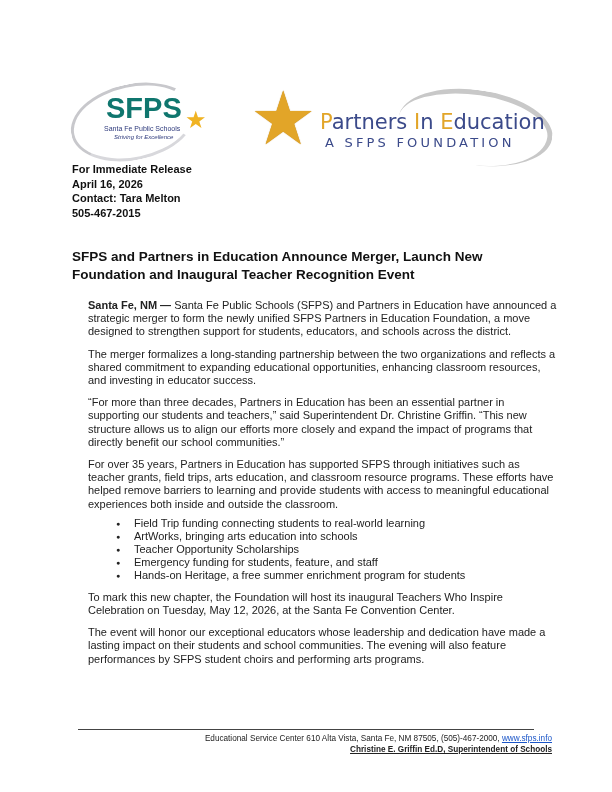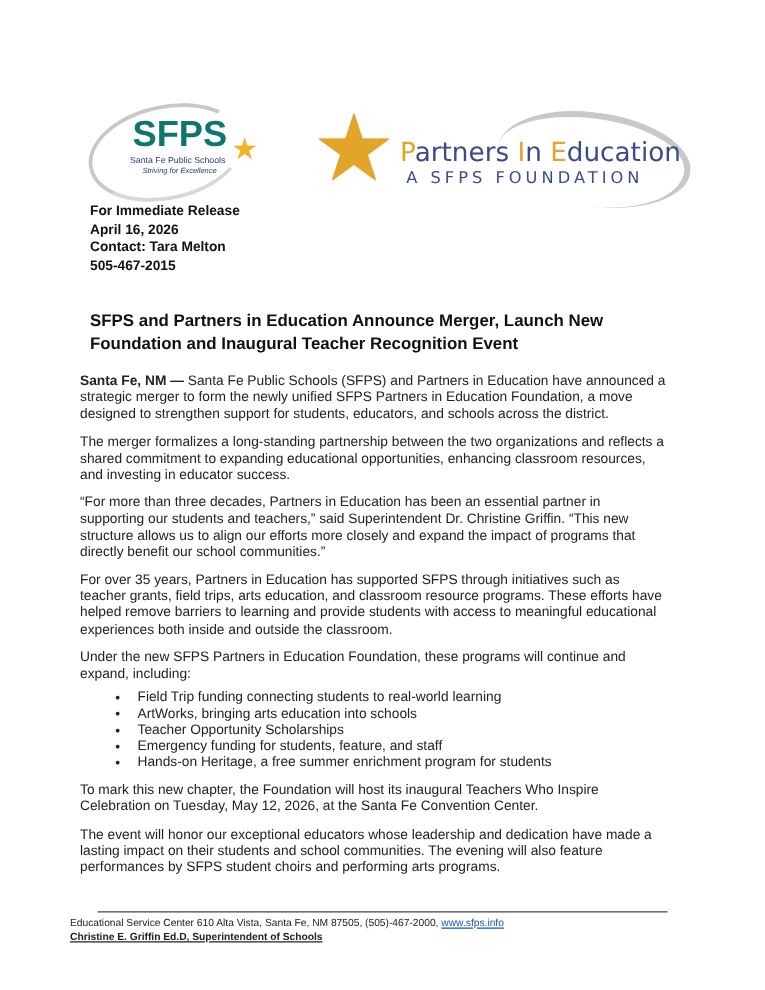--- a/index.html
+++ b/index.html
@@ -29,29 +29,29 @@
   .pie-title .acc { color: #e2a528; }
   .pie-sub { position: absolute; left: 77px; top: 53px; font-size: 13px; color: #3b4a8a; letter-spacing: 3.2px;
              white-space: nowrap; font-family: "DejaVu Sans", sans-serif; }
 
   
   .header-info { position: absolute; left: 72px; top: 162px; font-size: 11px; font-weight: bold; color: #111; line-height: 14.5px; }
 
   .headline { position: absolute; left: 72px; top: 248px; width: 468px; text-align: left; font-size: 13.5px;
               font-weight: bold; color: #111; line-height: 18px; }
 
-  .body { position: absolute; left: 64px; top: 299px; width: 470px; font-size: 11px; line-height: 13.2px; color: #222; }
+  .body { position: absolute; left: 88px; top: 299px; width: 470px; font-size: 11px; line-height: 13.2px; color: #222; }
   .body p { margin: 0 0 9px 0; }
   .body .dateline { font-weight: bold; }
   ul.programs { margin: -3px 0 9px 0; padding: 0 0 0 46px; list-style: none; }
   ul.programs li { position: relative; line-height: 13px; }
   ul.programs li::before { content: "\25CF"; position: absolute; left: -18px; top: 0; font-size: 7px; }
 
   .footer-rule { position: absolute; left: 78px; top: 729px; width: 456px; height: 0; border-top: 1px solid #444; }
-  .footer { position: absolute; left: 56px; top: 733px; width: 468px; text-align: left; font-size: 8.2px; line-height: 11px; color: #222; }
+  .footer { position: absolute; left: 84px; top: 733px; width: 468px; text-align: right; font-size: 8.2px; line-height: 11px; color: #222; }
   .footer a { color: #1a55c8; text-decoration: underline; }
   .footer .sig { font-weight: bold; text-decoration: underline; }
 </style>
 </head>
 <body>
 
 <div class="page">
 
   <div class="sfps-logo">
     <div class="sfps-swoosh"></div>
@@ -75,21 +75,20 @@
     <div>505-467-2015</div>
   </div>
 
   <div class="headline">SFPS and Partners in Education Announce Merger, Launch New Foundation and Inaugural Teacher Recognition Event</div>
 
   <div class="body">
     <p><span class="dateline">Santa Fe, NM —</span><span> Santa Fe Public Schools (SFPS) and Partners in Education have announced a strategic merger to form the newly unified SFPS Partners in Education Foundation, a move designed to strengthen support for students, educators, and schools across the district.</span></p>
     <p>The merger formalizes a long-standing partnership between the two organizations and reflects a shared commitment to expanding educational opportunities, enhancing classroom resources, and investing in educator success.</p>
     <p>“For more than three decades, Partners in Education has been an essential partner in supporting our students and teachers,” said Superintendent Dr. Christine Griffin. “This new structure allows us to align our efforts more closely and expand the impact of programs that directly benefit our school communities.”</p>
     <p>For over 35 years, Partners in Education has supported SFPS through initiatives such as teacher grants, field trips, arts education, and classroom resource programs. These efforts have helped remove barriers to learning and provide students with access to meaningful educational experiences both inside and outside the classroom.</p>
-    <p>Under the new SFPS Partners in Education Foundation, these programs will continue and expand, including:</p>
     <ul class="programs">
       <li>Field Trip funding connecting students to real-world learning</li>
       <li>ArtWorks, bringing arts education into schools</li>
       <li>Teacher Opportunity Scholarships</li>
       <li>Emergency funding for students, feature, and staff</li>
       <li>Hands-on Heritage, a free summer enrichment program for students</li>
     </ul>
     <p>To mark this new chapter, the Foundation will host its inaugural Teachers Who Inspire Celebration on Tuesday, May 12, 2026, at the Santa Fe Convention Center.</p>
     <p>The event will honor our exceptional educators whose leadership and dedication have made a lasting impact on their students and school communities. The evening will also feature performances by SFPS student choirs and performing arts programs.</p>
   </div>

